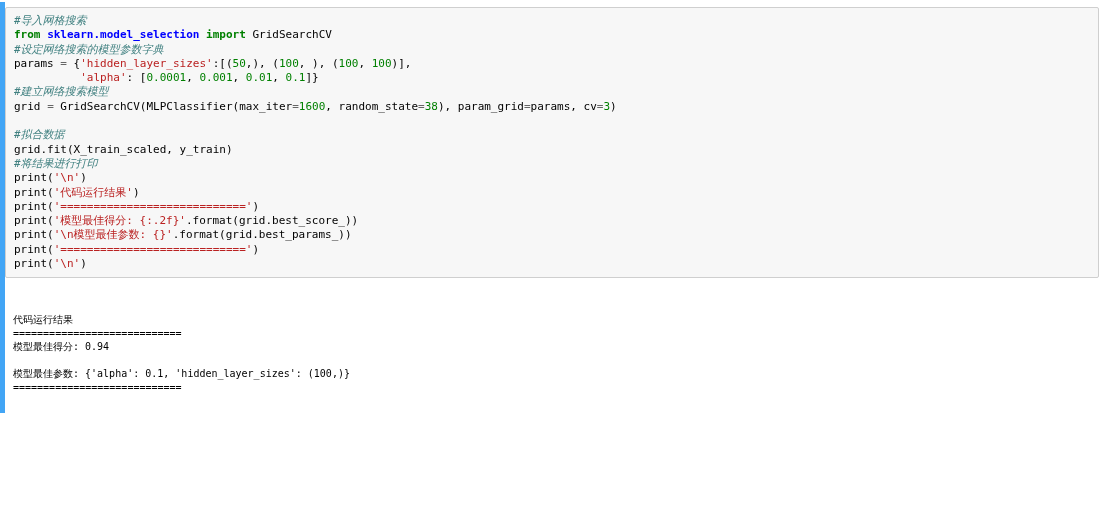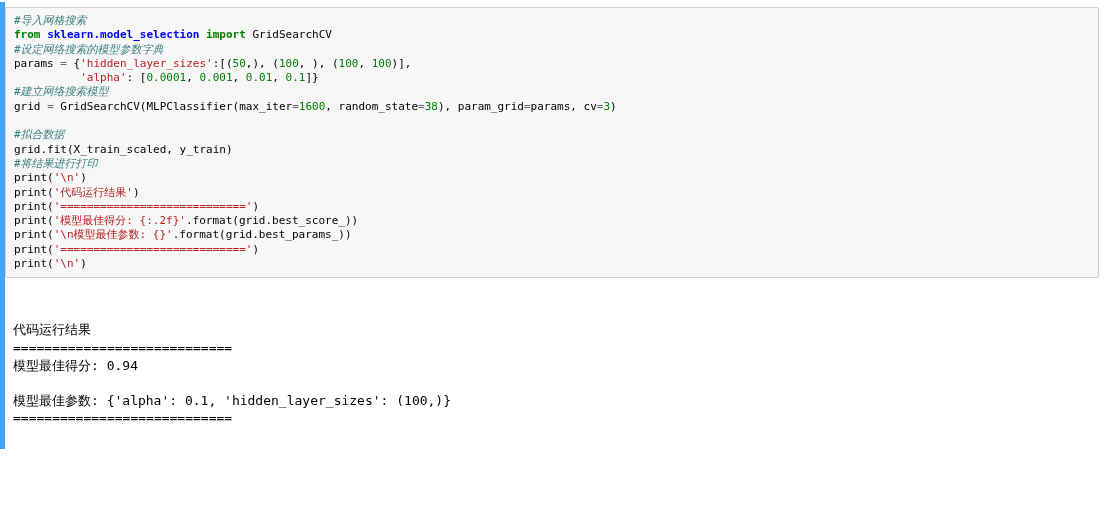--- a/index.html
+++ b/index.html
@@ -2,21 +2,21 @@
 <html><head>
   <meta charset="utf-8">
   <style>
     * { box-sizing: border-box; margin: 0; padding: 0; }
     body { font-family: "Helvetica Neue", Helvetica, Arial, sans-serif; font-size: 13px; background: #fff; width: 1114px; }
     .cell { display: flex; padding: 5px 5px 5px 0; border-left: 5px solid #42a5f5; margin: 2px 0; }
     .prompt-area { flex: 0 0 115px; text-align: right; padding: 4px 8px 0 0; font-family: monospace; font-size: 13px; }
     .prompt-in { color: #303f9f; font-weight: bold; }
     .content-area { flex: 1; padding-right: 10px; }
     .input-box { background: #f7f7f7; border: 1px solid #cfcfcf; border-radius: 2px; padding: 6px 8px; font-family: monospace; font-size: 11px; line-height: 1.3; white-space: pre; overflow-x: auto; }
-    .output-box { padding: 8px 0 0 8px; font-family: monospace; font-size: 13px; line-height: 1.35; white-space: pre; }
+    .output-box { padding: 8px 0 0 8px; font-family: monospace; font-size: 10px; line-height: 1.35; white-space: pre; }
     .c-comment { color: #408080; font-style: italic; }
     .c-keyword { color: #008000; font-weight: bold; }
     .c-module { color: #0000ff; font-weight: bold; }
     .c-op { color: #666; }
     .c-string { color: #ba2121; }
     .c-number { color: #008000; }
     .c-name { color: #000; }
   </style>
 </head>
 <body>

